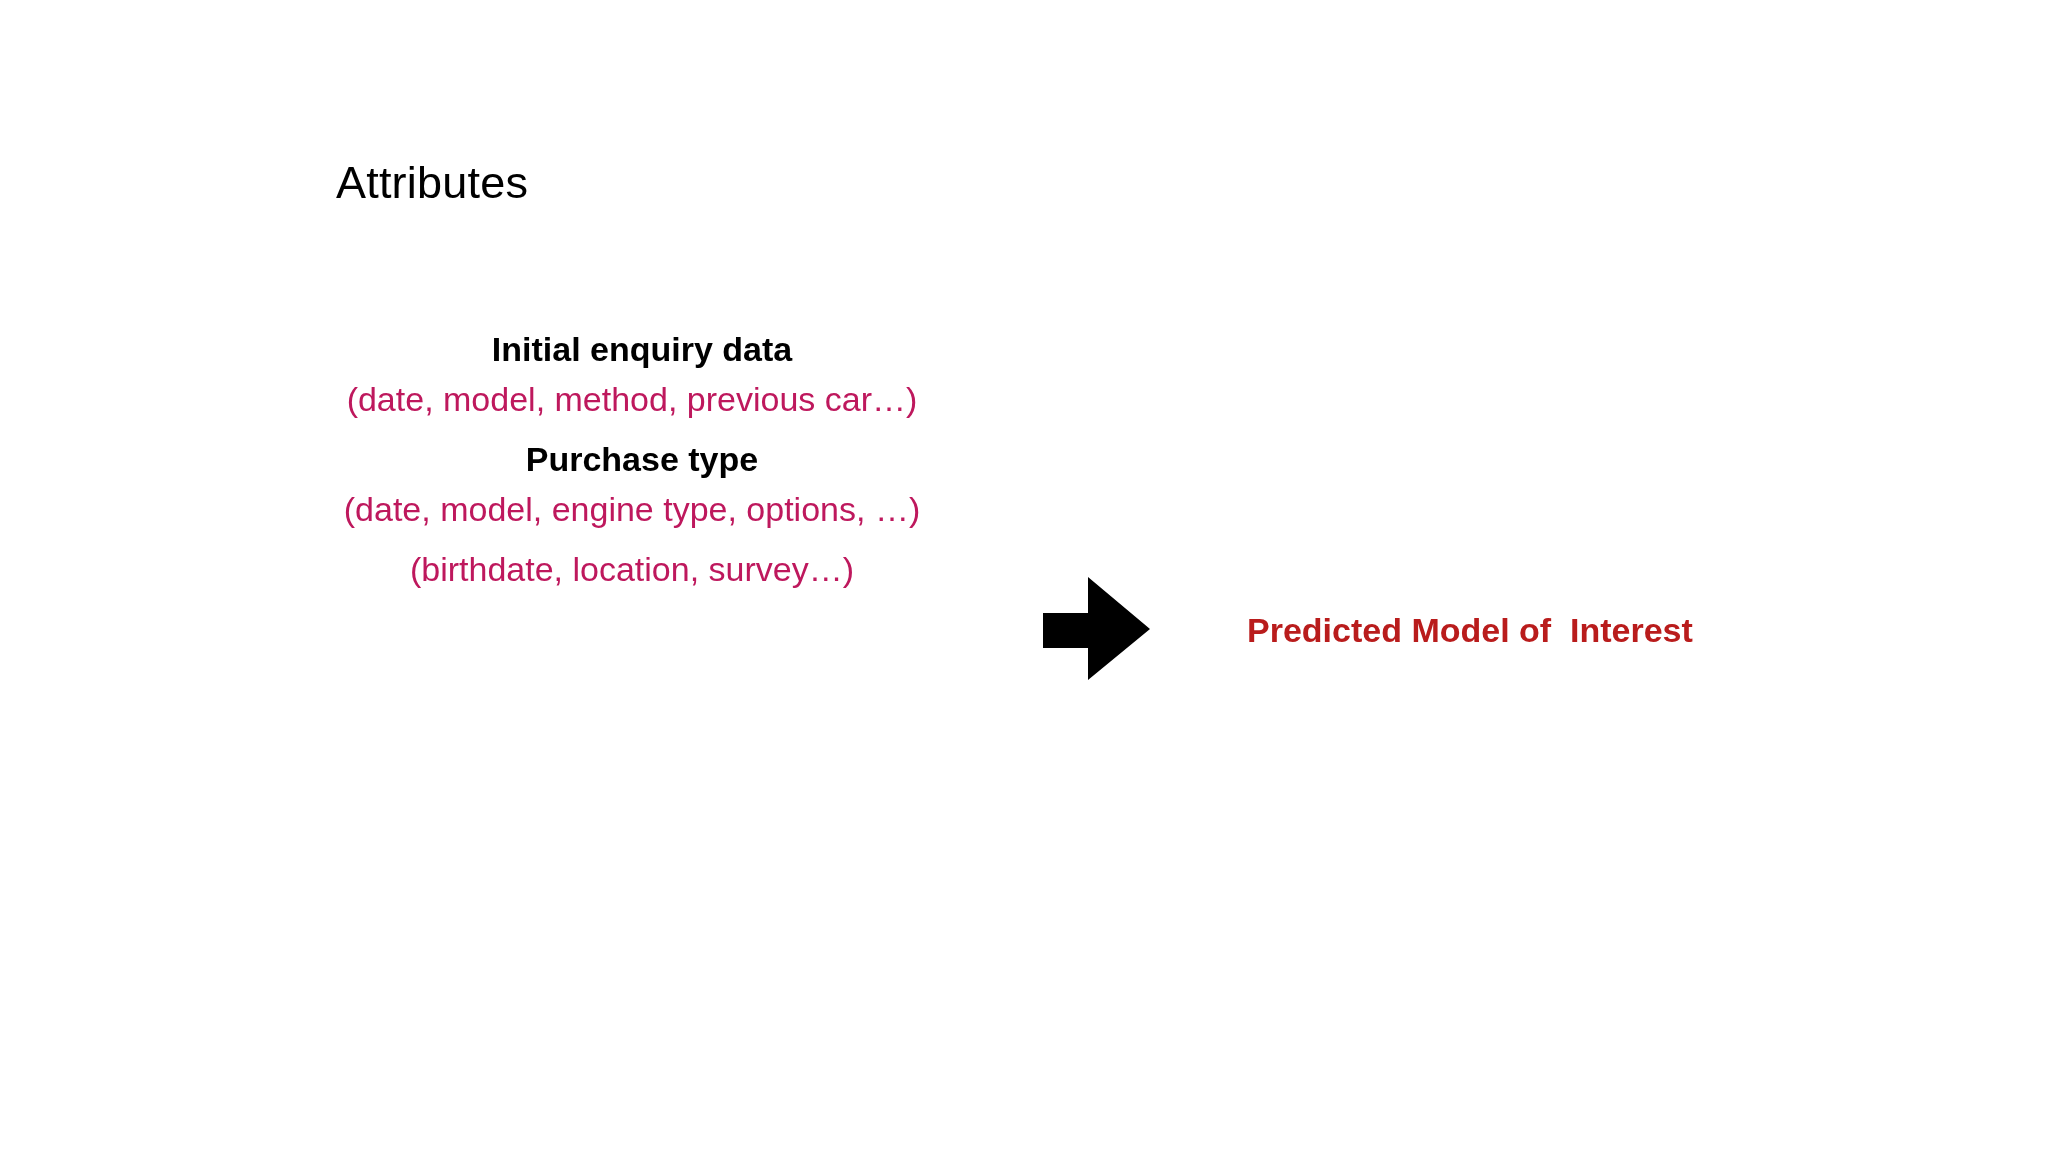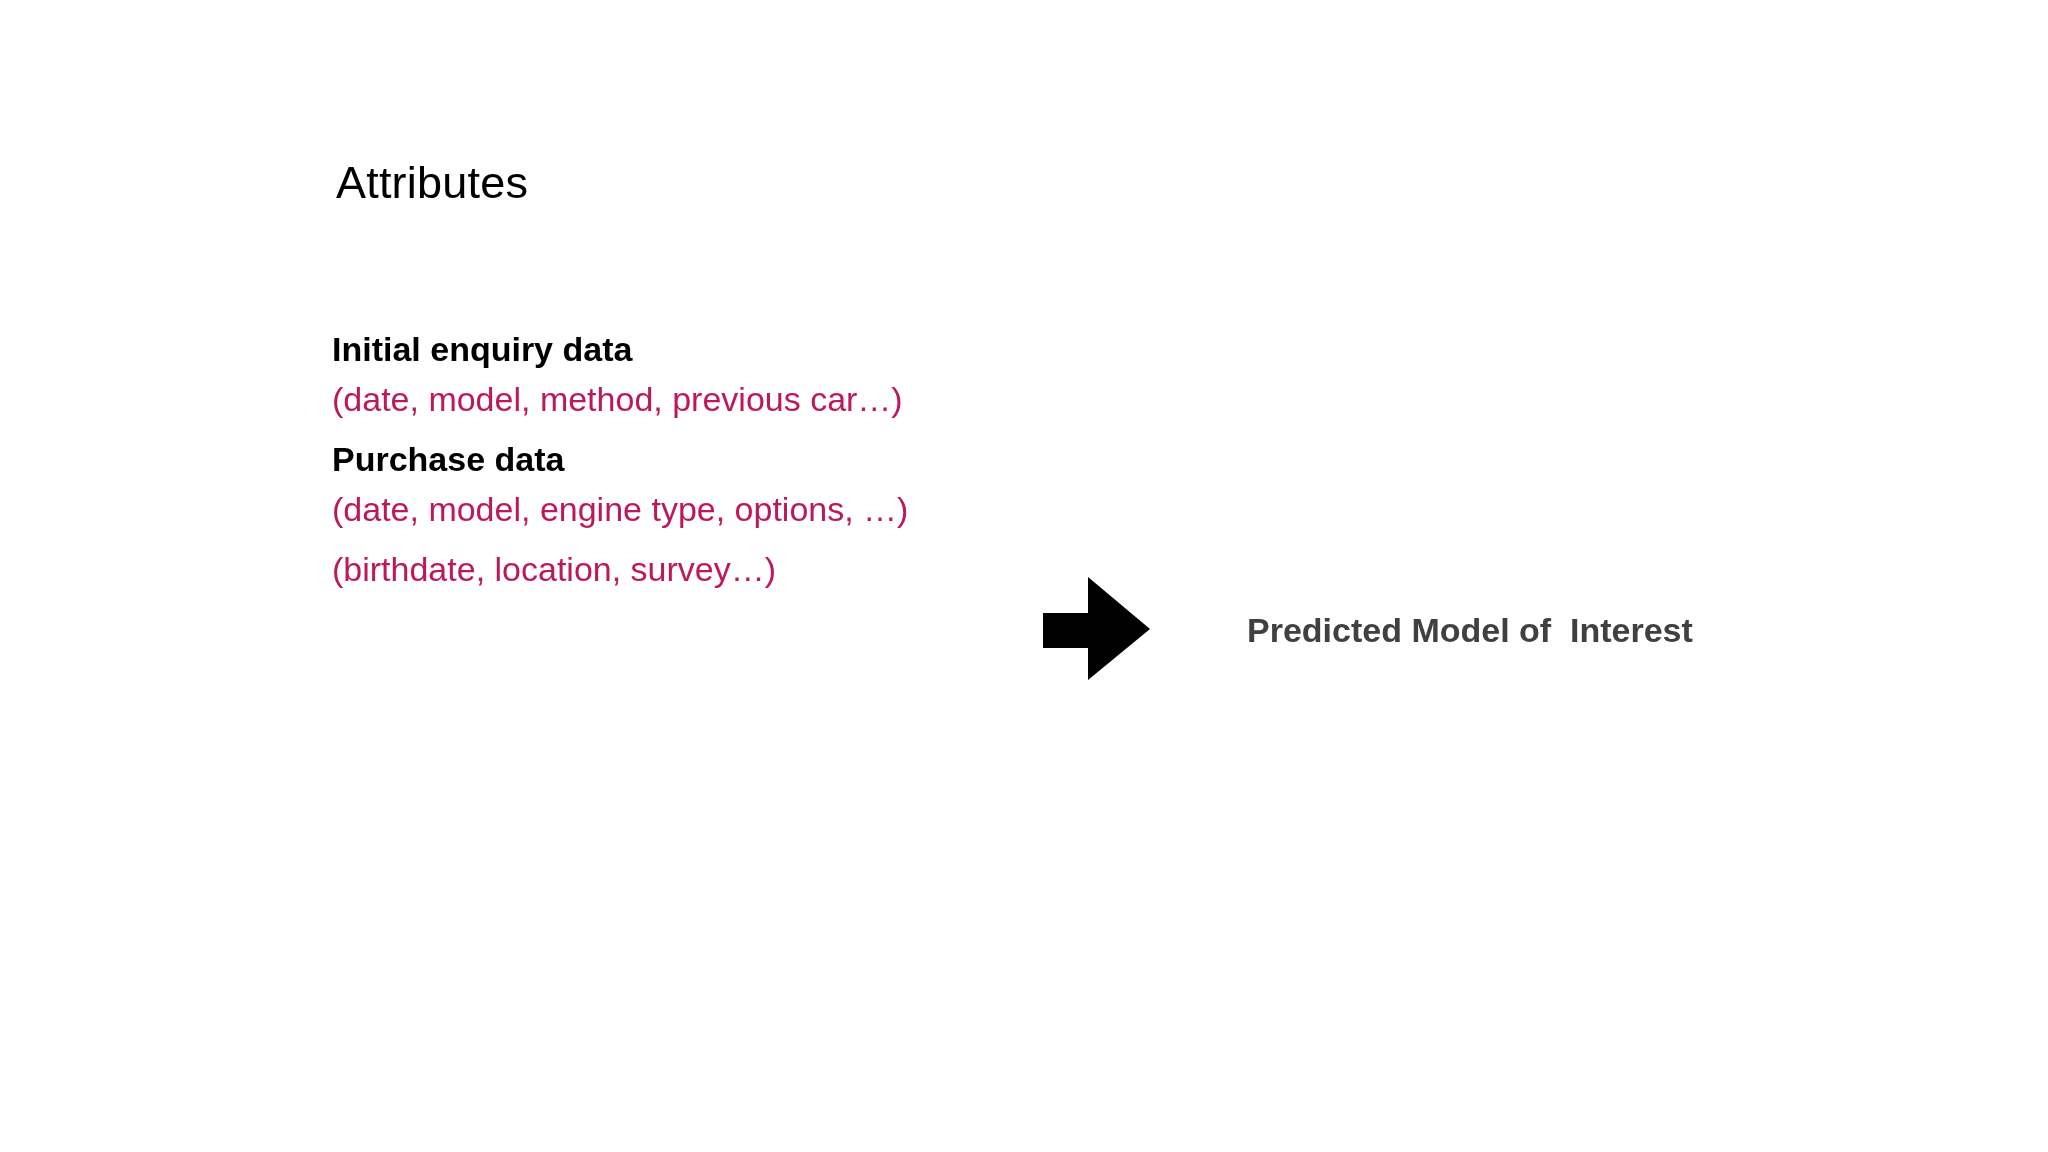--- a/index.html
+++ b/index.html
@@ -39,20 +39,21 @@
   
   .attributes-block {
     position: absolute;
     left: 332px;
     top: 324px;
     width: 620px;
   }
 
   .attr-group {
     margin: 0 0 10px 0;
+    text-align: center;
   }
 
   .attr-heading {
     font-size: 34px;
     font-weight: 700;
     line-height: 50px;
     white-space: pre;
     color: #000000;
   }
 
@@ -81,39 +82,39 @@
 
   
   .output-label {
     position: absolute;
     left: 1247px;
     top: 608px;
     font-size: 34px;
     font-weight: 700;
     line-height: 44px;
     white-space: pre;
-    color: #404040;
+    color: #b91c1c;
   }
 </style>
 </head>
 <body>
 
 <div class="slide">
 
   <div class="slide-title">Attributes</div>
 
   <div class="attributes-block">
 
     <div class="attr-group">
       <div class="attr-heading">Initial enquiry data</div>
       <div class="attr-detail">(date, model, method, previous car…)</div>
     </div>
 
     <div class="attr-group">
-      <div class="attr-heading">Purchase data</div>
+      <div class="attr-heading">Purchase type</div>
       <div class="attr-detail">(date, model, engine type, options, …)</div>
     </div>
 
     <div class="attr-group">
       <div class="attr-detail">(birthdate, location, survey…)</div>
     </div>
 
 
   </div>
 

